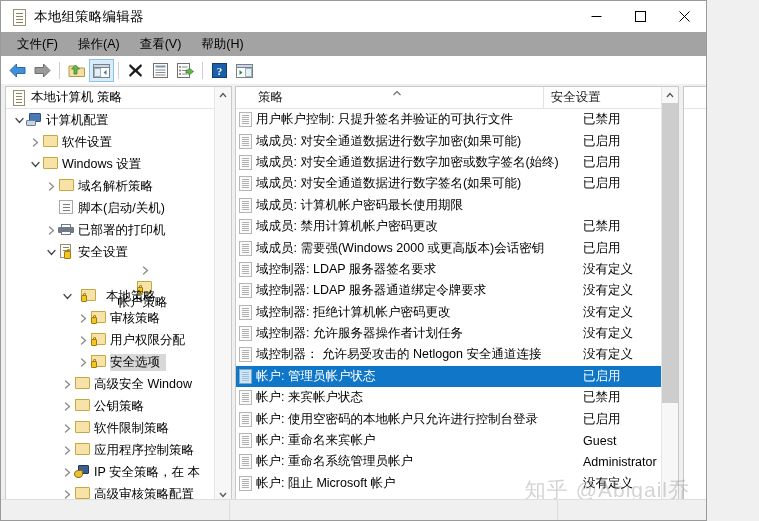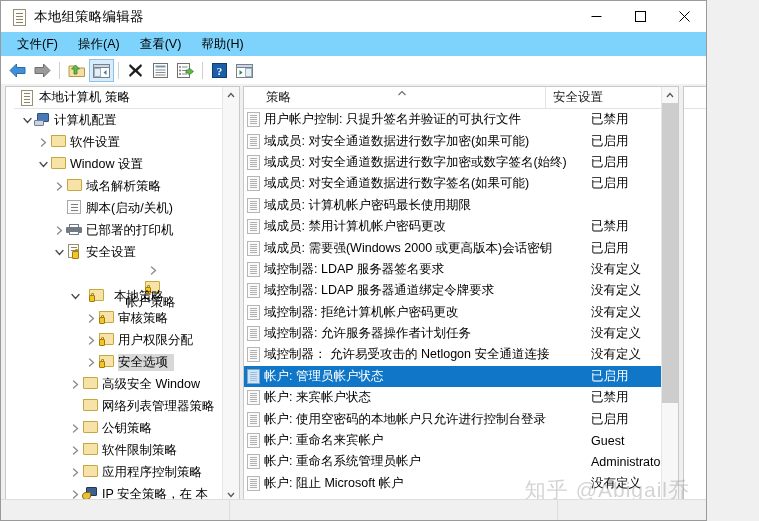--- a/index.html
+++ b/index.html
@@ -36,21 +36,21 @@
   }
   .winbtns{position:absolute;right:0;top:0;display:flex;height:31px;}
   .winbtn{
     width:44px;height:31px;display:flex;align-items:center;justify-content:center;
     font-size:12px;color:#000;
   }
   .winbtn svg{display:block;}
 
   
   .menubar{
-    height:24px;display:flex;align-items:center;background:#7dd3fc;
+    height:24px;display:flex;align-items:center;background:#a3a3a3;
     padding-left:6px;border-bottom:1px solid #ffffff;
   }
   .menuitem{
     font-size:12.5px;color:#000;padding:3px 10px;white-space:nowrap;
   }
 
   
   .toolbar{
     height:27px;display:flex;align-items:center;background:#ffffff;
     border-bottom:1px solid #dcdcdc;padding-left:4px;
@@ -65,21 +65,21 @@
   
   .content{
     position:absolute;left:0;right:0;top:83px;bottom:0;display:flex;
     background:#f0f0f0;
   }
 
   
   .treepane{
     width:225px;flex:0 0 225px;margin:2px 0 0 4px;background:#fff;
     border:1px solid #c9c9c9;position:relative;overflow:hidden;
-    display:flex;flex-direction:column;padding-left:8px;
+    display:flex;flex-direction:column;
   }
   .treehead{
     height:21px;display:flex;align-items:center;background:#fff;
     border-bottom:1px solid #e4e4e4;padding-left:6px;flex:0 0 auto;
   }
   .treehead .ti{width:14px;height:15px;position:relative;margin-right:5px;}
   .treehead .ti .pg{
     position:absolute;left:1px;top:0;width:10px;height:14px;background:#fdfdfb;
     border:1px solid #9a8f72;
   }
@@ -390,21 +390,21 @@
               <svg width="9" height="7" viewBox="0 0 9 7">
                 <path d="M1 1.5 L4.5 5.5 L8 1.5" fill="none" stroke="#4a4a4a" stroke-width="1.3" stroke-linecap="round"></path>
               </svg>
             </span>
             <span class="ico">
               <span class="folder">
                 <span class="tab"></span>
                 <span class="back"></span>
               </span>
             </span>
-            <span class="lbl">Window 设置</span>
+            <span class="lbl">Windows 设置</span>
           </div>
           <div class="tnode" style="padding-left: 38px;">
             <span class="chev">
               <svg width="7" height="9" viewBox="0 0 7 9">
                 <path d="M1.5 1 L5.5 4.5 L1.5 8" fill="none" stroke="#8a8a8a" stroke-width="1.3" stroke-linecap="round"></path>
               </svg>
             </span>
             <span class="ico">
               <span class="folder">
                 <span class="tab"></span>
@@ -530,30 +530,20 @@
                 <path d="M1.5 1 L5.5 4.5 L1.5 8" fill="none" stroke="#8a8a8a" stroke-width="1.3" stroke-linecap="round"></path>
               </svg>
             </span>
             <span class="ico">
               <span class="folder">
                 <span class="tab"></span>
                 <span class="back"></span>
               </span>
             </span>
             <span class="lbl">高级安全 Window</span>
-          </div>
-          <div class="tnode" style="padding-left: 54px;">
-            <span class="chev"></span>
-            <span class="ico">
-              <span class="folder">
-                <span class="tab"></span>
-                <span class="back"></span>
-              </span>
-            </span>
-            <span class="lbl">网络列表管理器策略</span>
           </div>
           <div class="tnode" style="padding-left: 54px;">
             <span class="chev">
               <svg width="7" height="9" viewBox="0 0 7 9">
                 <path d="M1.5 1 L5.5 4.5 L1.5 8" fill="none" stroke="#8a8a8a" stroke-width="1.3" stroke-linecap="round"></path>
               </svg>
             </span>
             <span class="ico">
               <span class="folder">
                 <span class="tab"></span>

